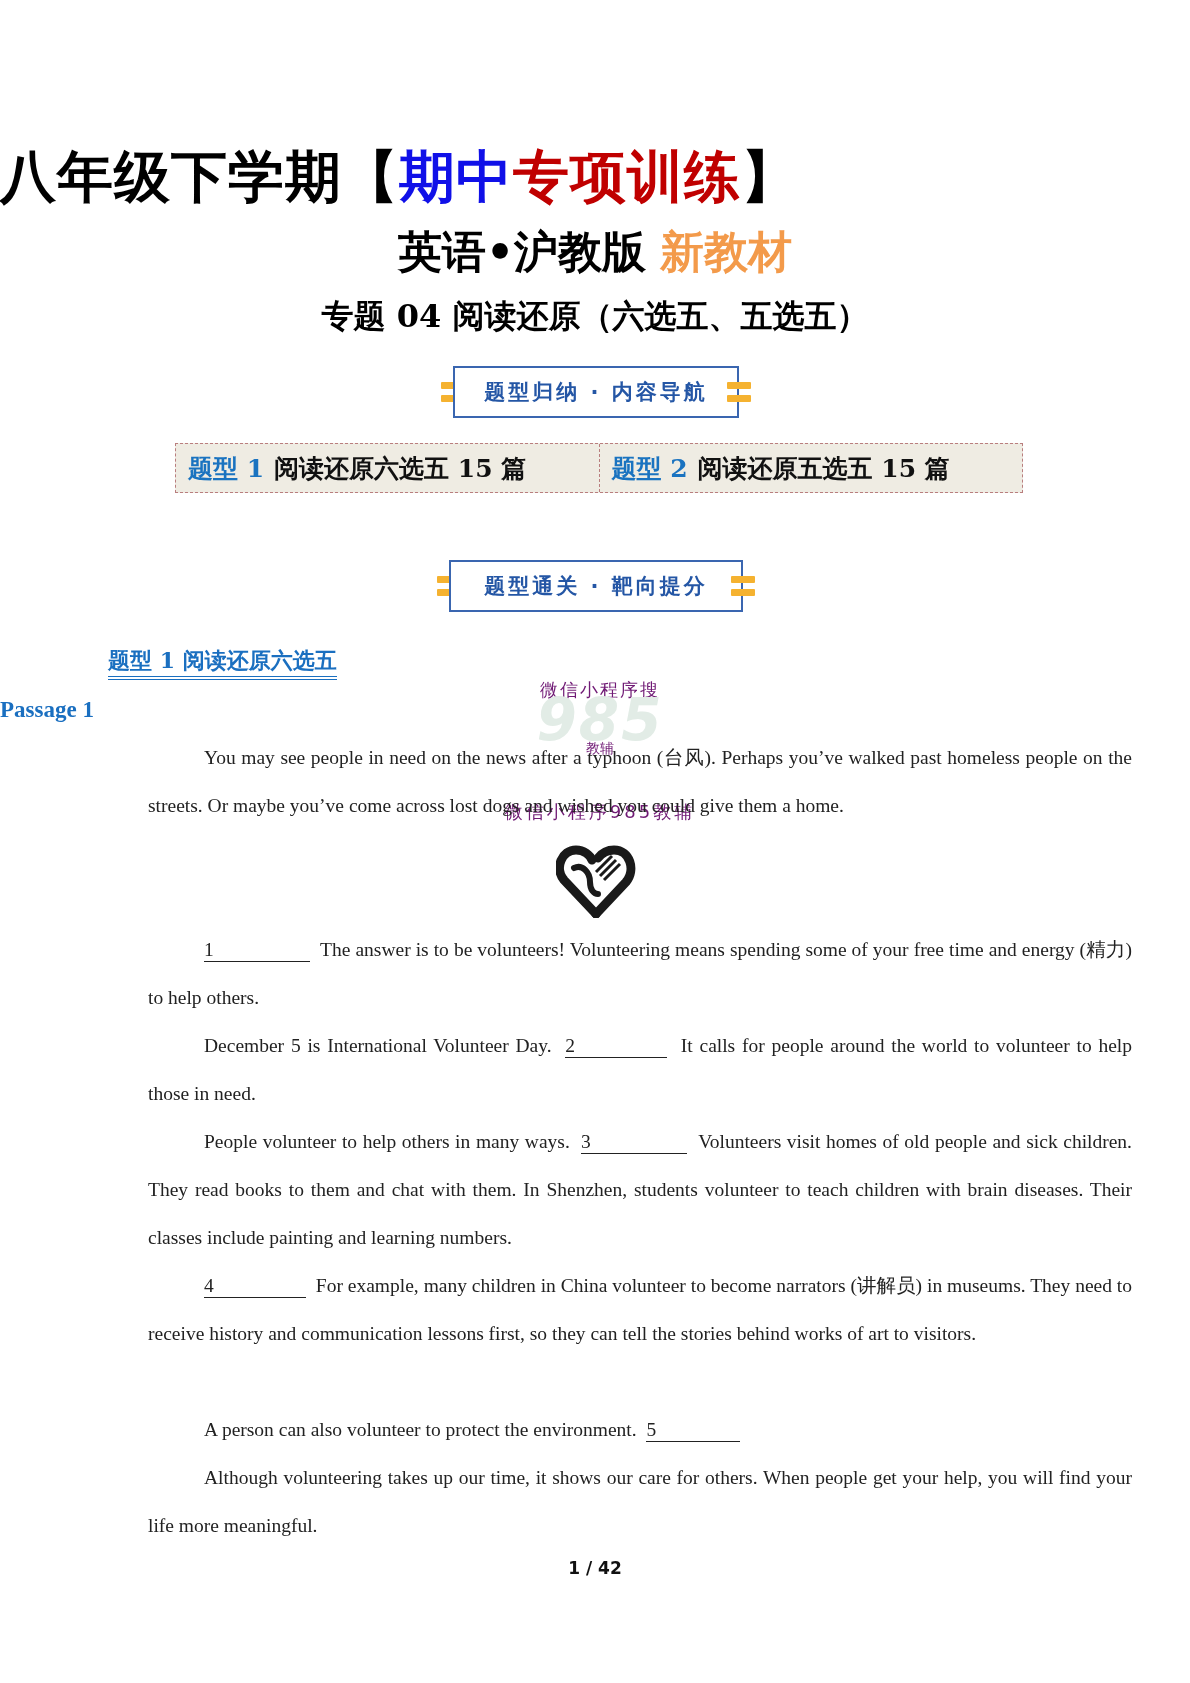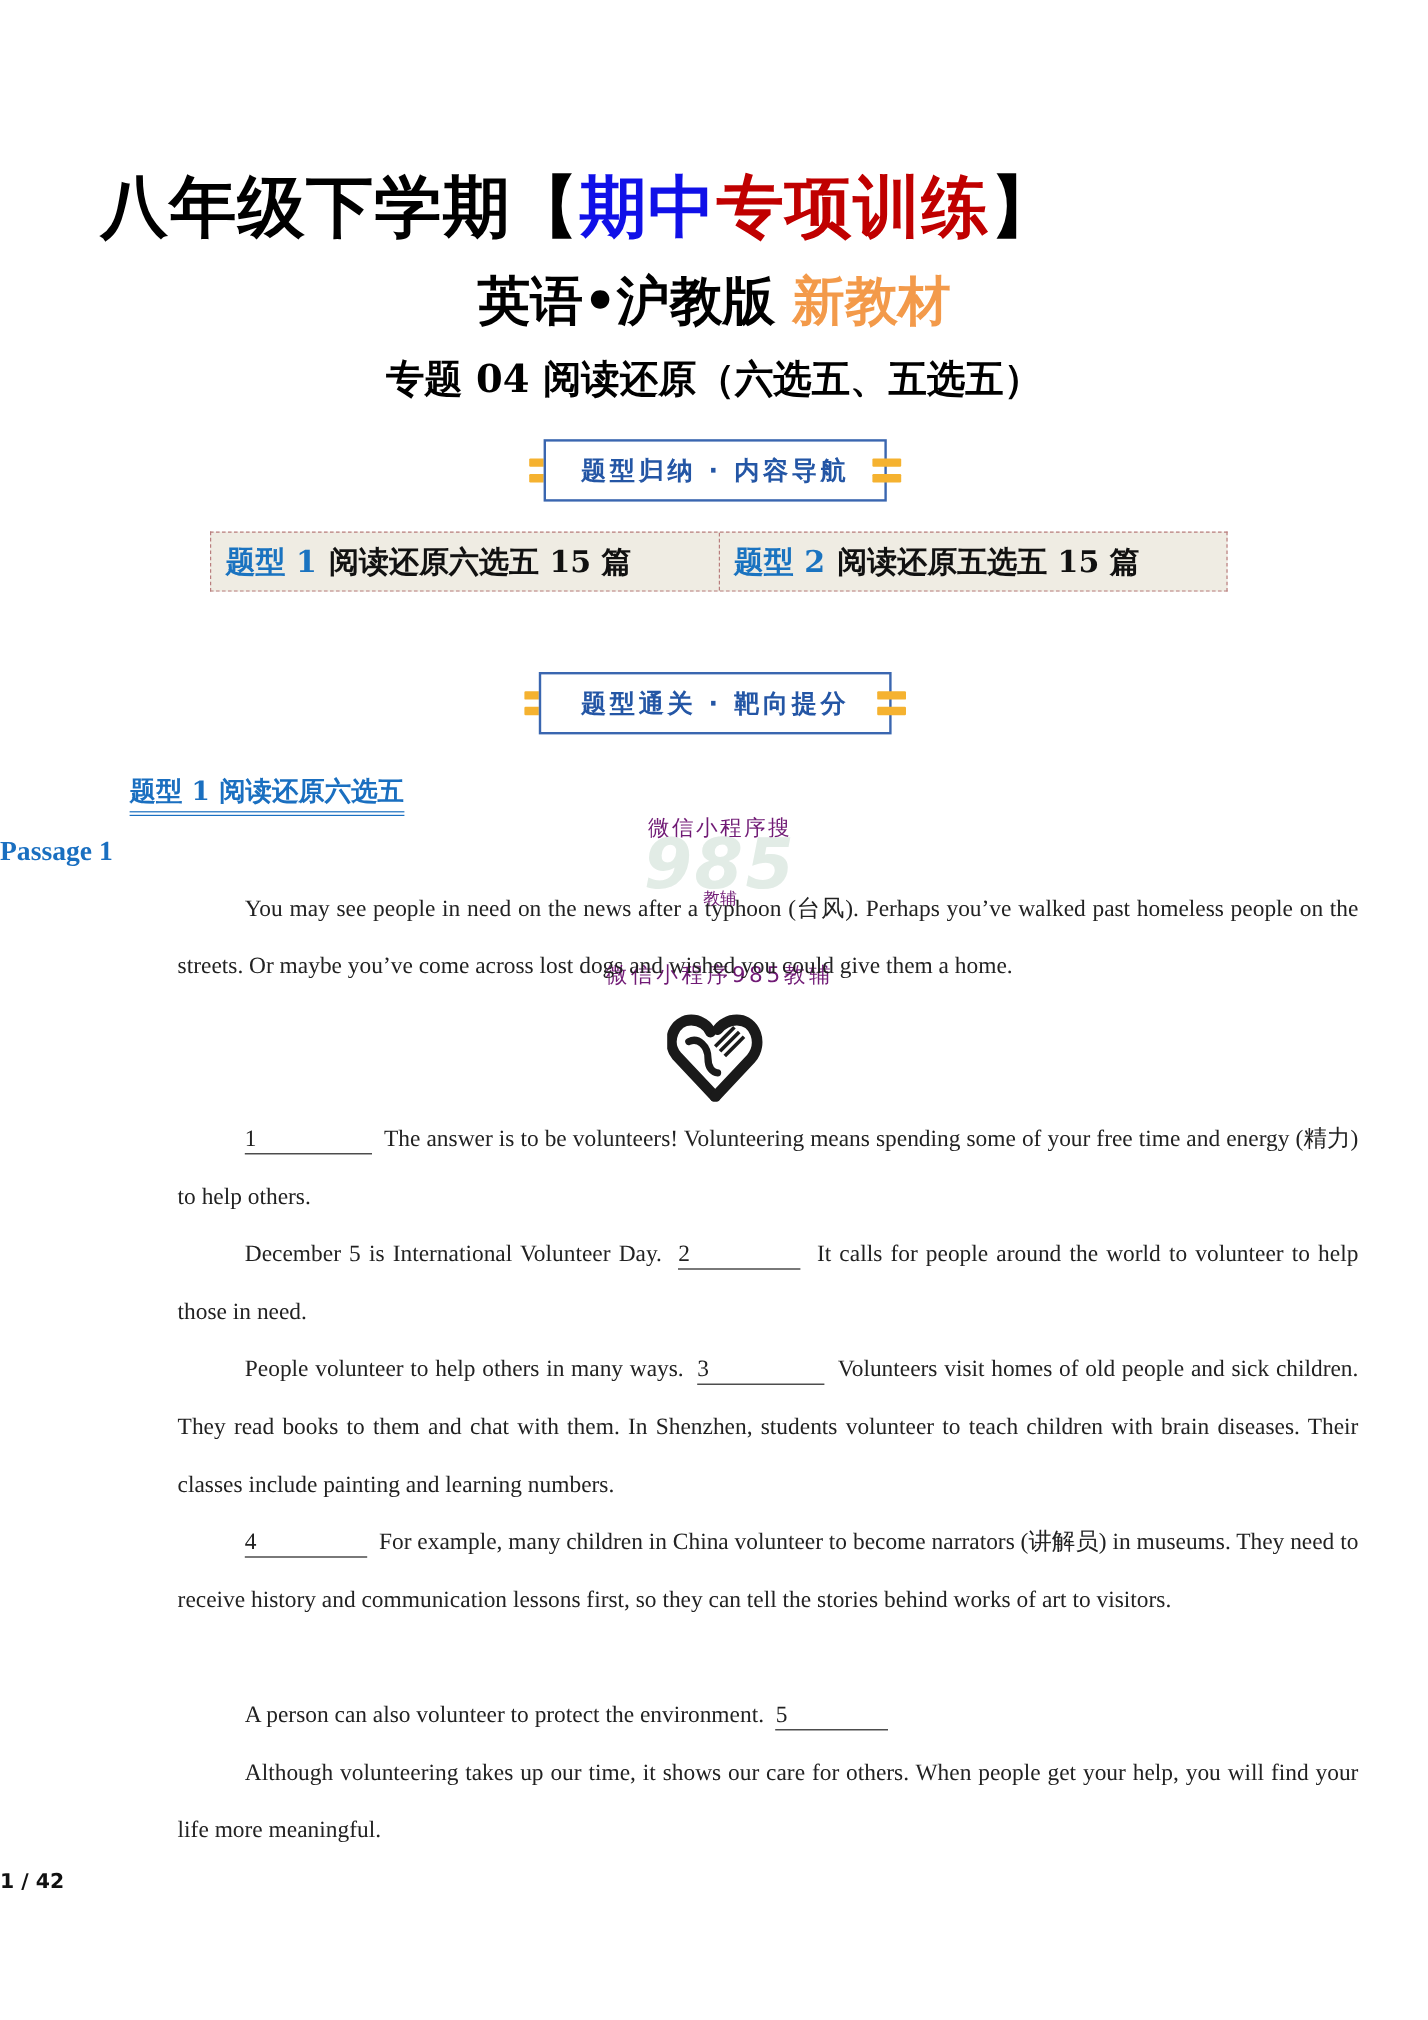--- a/index.html
+++ b/index.html
@@ -1,38 +1,38 @@
 <!DOCTYPE html>
 <html><head>
 <meta charset="utf-8">
 <style>
   html, body { margin:0; padding:0; background:#ffffff; }
   body { width:1190px; height:1683px; position:relative; overflow:hidden; font-family:"Liberation Serif", "DejaVu Serif", serif; color:#111; }
   .abs { position:absolute; }
-  .title { left:0; width:966px; top:146px; text-align:center; font-family:Liberation Mono, monospace; font-weight:900; font-size:56px; line-height:62px; letter-spacing:1px; color:#000; }
+  .title { left:0; width:966px; top:146px; font-family:Liberation Sans, sans-serif; font-weight:900; font-size:56px; line-height:62px; letter-spacing:1px; color:#000; }
   .title .blue { color:#1010e8; }
   .title .red { color:#c00000; }
   .subtitle { left:0; width:1190px; top:224px; text-align:center; font-family:"DejaVu Sans", sans-serif; font-weight:900; font-size:44px; line-height:56px; color:#000; }
   .subtitle .orange { color:#f39a4a; margin-left:14px; }
   .topic { left:0; width:1190px; top:296px; text-align:center; font-family:"DejaVu Serif", serif; font-weight:bold; font-size:32px; line-height:40px; color:#000; }
   .banner { height:50px; border:2px solid #3a66b0; box-sizing:border-box; display:flex; align-items:center; justify-content:center; font-family:"DejaVu Sans", sans-serif; font-weight:bold; font-size:21px; color:#2456a5; letter-spacing:3px; background:#fff; }
   .bar-icon { width:24px; height:20px; display:flex; flex-direction:column; justify-content:space-between; }
   .bar-icon span { display:block; height:7px; background:#f5b230; border-radius:1px; }
   .nav-table { left:175px; top:443px; width:848px; height:50px; display:flex; background:#efece3; border:1.5px dashed #b97e7e; box-sizing:border-box; }
   .nav-cell { flex:1; display:flex; align-items:center; padding-left:12px; font-family:"DejaVu Serif", serif; font-weight:bold; font-size:25px; color:#111; }
   .nav-cell + .nav-cell { border-left:1.5px dashed #b97e7e; }
   .nav-cell .tag { color:#1a73c0; margin-right:10px; }
   .section-head { left:108px; top:645px; font-family:"DejaVu Serif", serif; font-weight:bold; font-size:22px; line-height:30px; color:#1a6fc0; border-bottom:4px double #1a6fc0; padding-bottom:1px; }
   .passage-title { left:0; width:1184px; top:696px; font-family:"Liberation Serif", serif; font-weight:bold; font-size:23px; line-height:28px; color:#1a6fc0; }
   .watermark { left:500px; text-align:center; width:200px; font-family:"DejaVu Sans", sans-serif; color:#701a75; pointer-events:none; }
   .para { left:108px; width:984px; font-family:"Liberation Serif", serif; font-size:19.5px; line-height:48px; color:#222; text-align:justify; text-align-last:left;margin-left:40px; }
   .para .indent { display:inline-block; width:56px; }
   .blank { display:inline-block; text-decoration:none; border-bottom:1.3px solid #222; line-height:22px; text-align:center; padding:0; }
   .logo { left:556px; top:842px; width:80px; height:76px; }
-  .page-num { left:0; width:1190px; top:1558px; text-align:left; font-family:"DejaVu Sans", sans-serif; font-weight:bold; font-size:17px; color:#111; }
+  .page-num { left:0; width:1190px; top:1558px; text-align:center; font-family:"DejaVu Sans", sans-serif; font-weight:bold; font-size:17px; color:#111; }
 </style>
 </head>
 <body>
 
 <div class="abs title">
   <span>八年级下学期【</span><span class="blue">期中</span><span class="red">专项训练</span><span>】</span>
 </div>
 <div class="abs subtitle">
   <span>英语•沪教版</span><span class="orange">新教材</span>
 </div>

